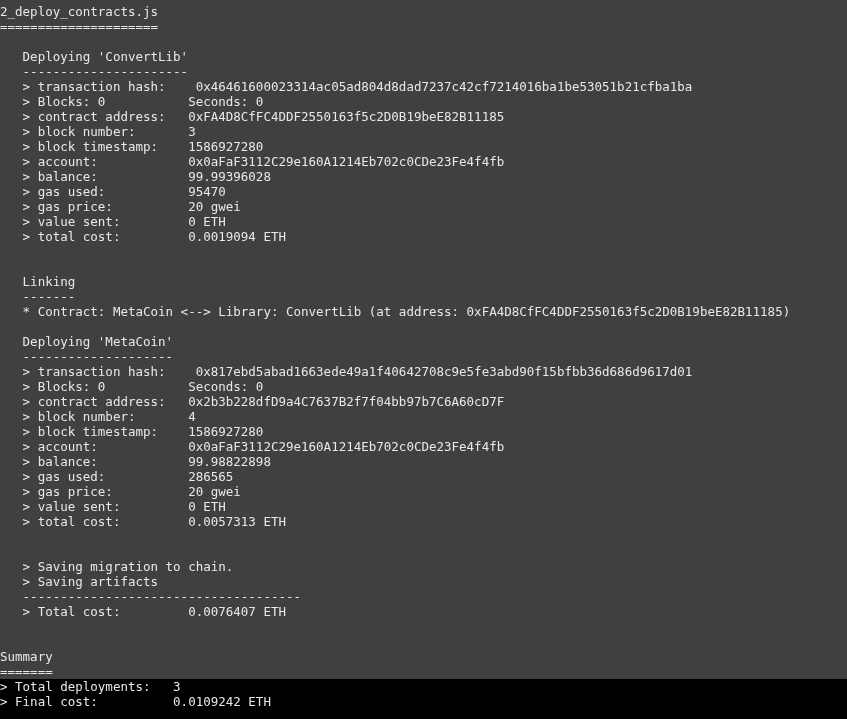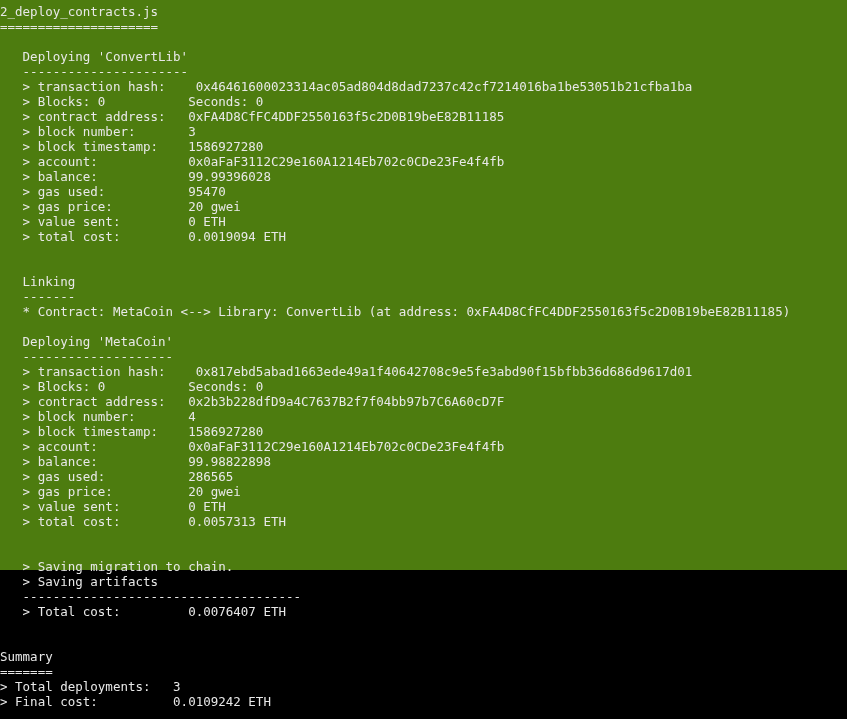--- a/index.html
+++ b/index.html
@@ -9,22 +9,22 @@
   }
   body {
     width: 847px;
     height: 719px;
     overflow: hidden;
     font-family: "DejaVu Sans Mono", "Liberation Mono", monospace;
   }
   #terminal {
     position: relative;
     width: 847px;
-    height: 570px;
-    background: #4d7c0f;
+    height: 679px;
+    background: #404040;
     color: #e6e6e6;
     font-family: "DejaVu Sans Mono", "Liberation Mono", monospace;
     font-size: 12.5px;
     line-height: 15px;
     letter-spacing: 0px;
     padding: 0;
     box-sizing: border-box;
   }
   #console-output {
     position: absolute;

